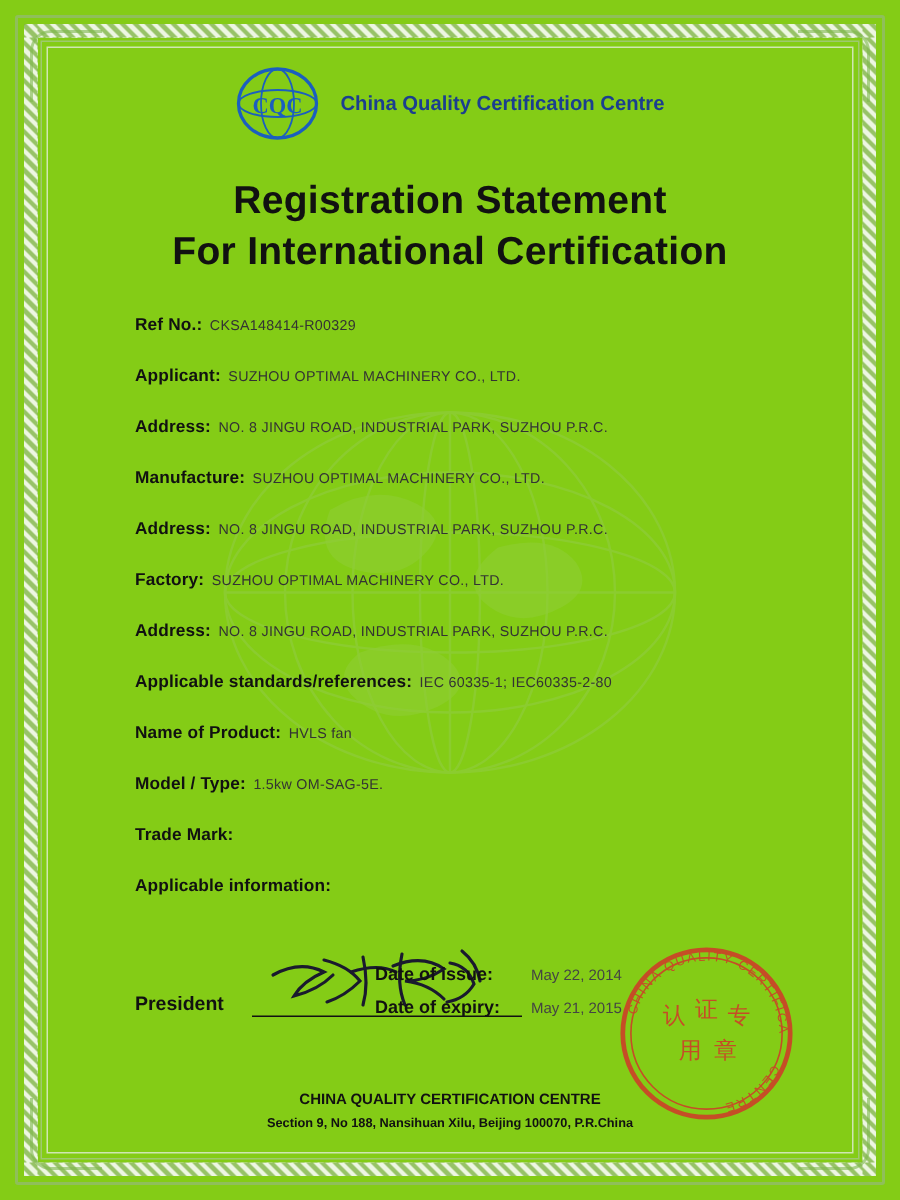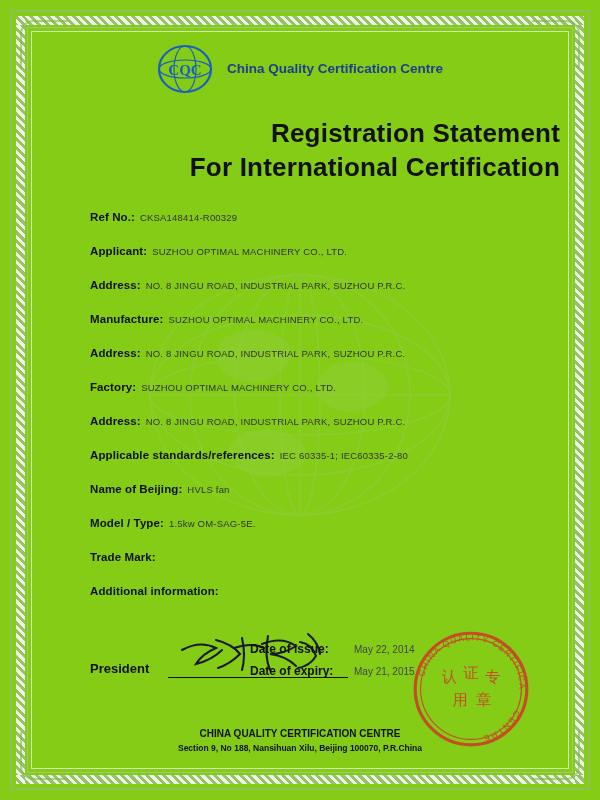--- a/index.html
+++ b/index.html
@@ -108,21 +108,21 @@
     font-weight: bold;
     letter-spacing: 2px;
   }
   .brand-en {
     font-size: 13.5px;
     color: #1b3f8f;
     font-weight: bold;
   }
 
   .title {
-    text-align: right;
+    text-align: center;
     color: #111;
     font-weight: bold;
     font-size: 26px;
     line-height: 1.32;
     margin-top: 22px;
     letter-spacing: .2px;
   }
 
   .fields {
     margin-top: 26px;
@@ -309,30 +309,30 @@
       <div class="field gap-top">
         <span class="f-label">Factory:</span><span class="f-value">SUZHOU OPTIMAL MACHINERY CO., LTD.</span>
       </div>
       <div class="field gap-top">
         <span class="f-label">Address:</span><span class="f-value">NO. 8 JINGU ROAD, INDUSTRIAL PARK, SUZHOU P.R.C.</span>
       </div>
       <div class="field gap-top">
         <span class="f-label">Applicable standards/references:</span><span class="f-value">IEC 60335-1;  IEC60335-2-80</span>
       </div>
       <div class="field gap-top">
-        <span class="f-label">Name of Beijing:</span><span class="f-value">HVLS fan</span>
+        <span class="f-label">Name of Product:</span><span class="f-value">HVLS fan</span>
       </div>
       <div class="field gap-top">
         <span class="f-label">Model / Type:</span><span class="f-value">1.5kw OM-SAG-5E.</span>
       </div>
       <div class="field gap-top">
         <span class="f-label">Trade Mark:</span><span class="f-value"></span>
       </div>
       <div class="field gap-top">
-        <span class="f-label">Additional information:</span><span class="f-value"></span>
+        <span class="f-label">Applicable information:</span><span class="f-value"></span>
       </div>
     </div>
 
     <div class="sig-area">
       <div class="president">President</div>
       <div class="sig-line"></div>
       <svg class="signature" viewBox="0 0 165 44">
         <g fill="none" stroke="#1a1a2e" stroke-width="2.1" stroke-linecap="round">
           <path d="M6 18 q18 -10 34 -2 q-14 6 -20 16 q16 -4 26 -14"></path>
           <path d="M40 8 q16 4 24 14 q-10 10 -22 14"></path>

